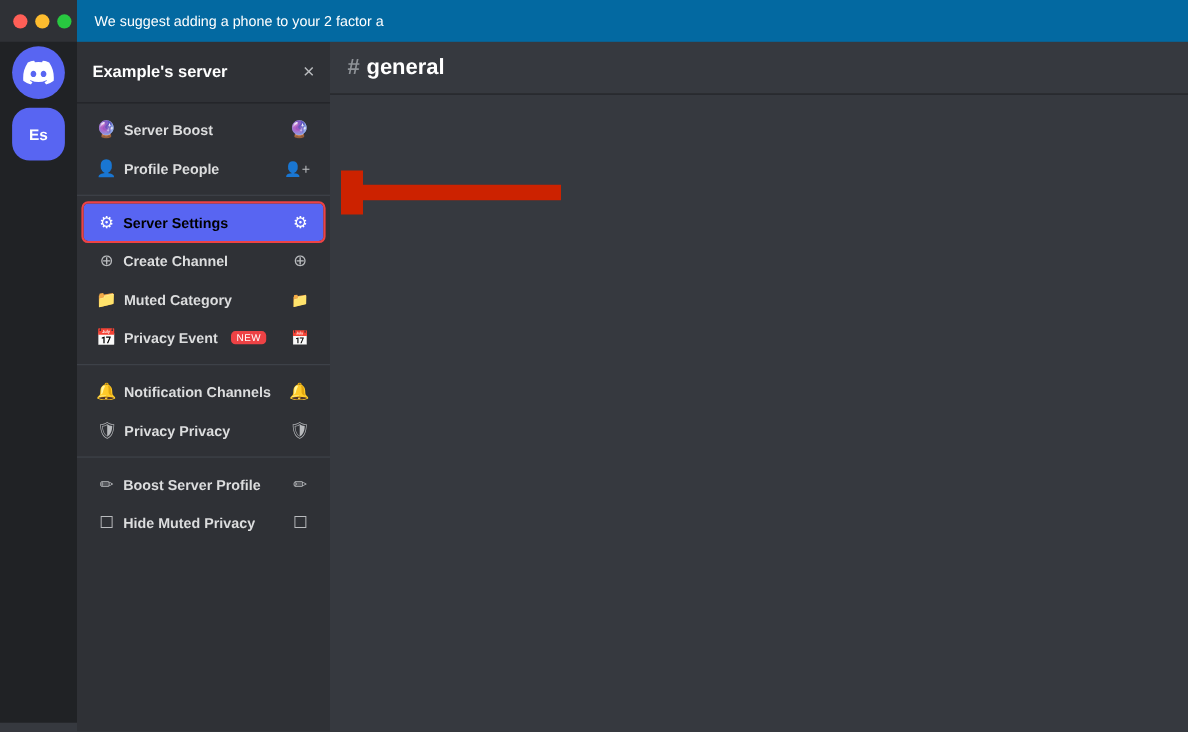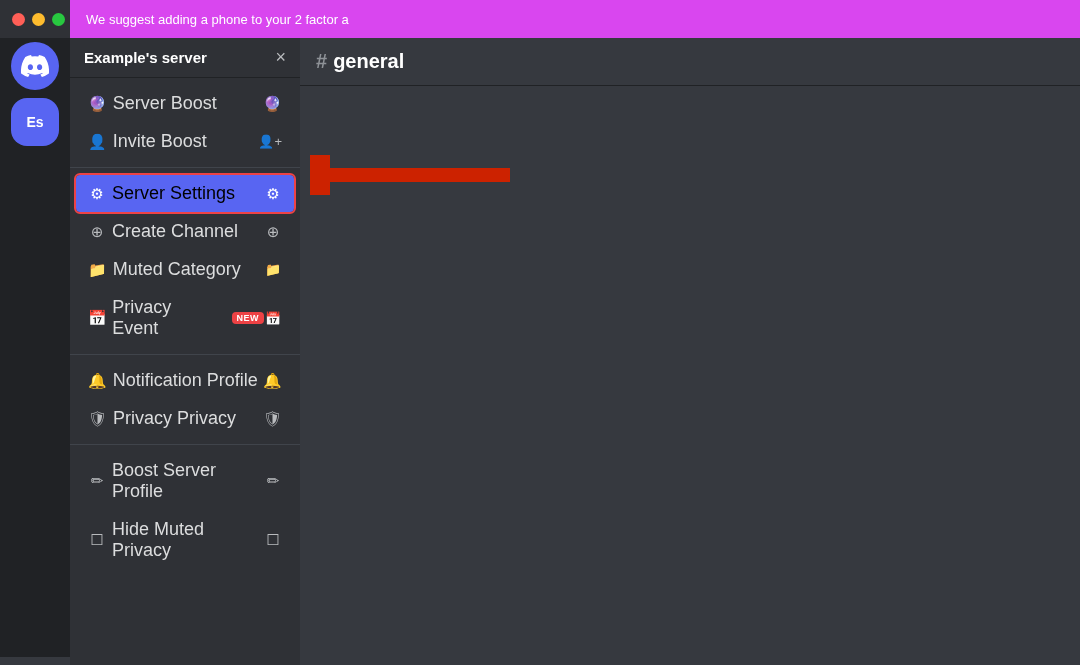--- a/index.html
+++ b/index.html
@@ -33,21 +33,21 @@
     .traffic-close { background: #ff5f57; }
     .traffic-min   { background: #febc2e; }
     .traffic-max   { background: #28c840; }
 
     
     .notification-bar {
       position: absolute;
       top: 0; left: 70px;
       right: 0;
       height: 38px;
-      background: #d946ef;
+      background: #0369a1;
       display: flex;
       align-items: center;
       padding: 0 16px;
       z-index: 99;
     }
     .notification-bar span {
       color: #ffffff;
       font-size: 13px;
     }
 
@@ -59,21 +59,21 @@
       height: 627px;
       background: #2f3136;
     }
 
     
     .server-header {
       display: flex;
       align-items: center;
       justify-content: space-between;
       padding: 0 14px;
-      height: 40px;
+      height: 56px;
       border-bottom: 1px solid #202225;
     }
     .server-name {
       color: #ffffff;
       font-size: 15px;
       font-weight: 600;
     }
     .close-icon {
       color: #b9bbbe;
       font-size: 18px;
@@ -103,34 +103,35 @@
     .menu-item.active .menu-icon { color: #ffffff; }
 
     .menu-left {
       display: flex;
       align-items: center;
       gap: 6px;
     }
 
     .menu-label {
       color: #dcddde;
-      font-size: 18px;
+      font-size: 13px;
+      font-weight: bold;
     }
     .menu-icon {
       color: #b9bbbe;
       font-size: 15px;
       min-width: 18px;
       text-align: center;
     }
 
     .new-badge {
       background: #ed4245;
       color: #ffffff;
       font-size: 9px;
-      font-weight: 700;
+      font-weight: 400;
       padding: 1px 5px;
       border-radius: 4px;
       margin-left: 6px;
       letter-spacing: 0.5px;
     }
 
     
     .discord-icon-area {
       position: absolute;
       top: 30px; left: 0;
@@ -239,21 +240,21 @@
     <div class="menu-item">
       <div class="menu-left">
         <span class="menu-icon">🔮</span>
         <span class="menu-label">Server Boost</span>
       </div>
       <span class="menu-icon">🔮</span>
     </div>
     <div class="menu-item">
       <div class="menu-left">
         <span class="menu-icon">👤</span>
-        <span class="menu-label">Invite Boost</span>
+        <span class="menu-label">Profile People</span>
       </div>
       <span class="menu-icon" style="font-size:13px;">👤+</span>
     </div>
   </div>
 
   <div class="menu-section">
     <div class="menu-item active" style="outline: 2px solid #ed4245; background:#5865f2;">
       <div class="menu-left">
         <span class="menu-icon" style="color:#fff;">⚙</span>
         <span class="menu-label" style="color:#000000;">Server Settings</span>
@@ -281,21 +282,21 @@
         <span class="new-badge">NEW</span>
       </div>
       <span class="menu-icon" style="font-size:13px;">📅</span>
     </div>
   </div>
 
   <div class="menu-section">
     <div class="menu-item">
       <div class="menu-left">
         <span class="menu-icon">🔔</span>
-        <span class="menu-label">Notification Profile</span>
+        <span class="menu-label">Notification Channels</span>
       </div>
       <span class="menu-icon">🔔</span>
     </div>
     <div class="menu-item">
       <div class="menu-left">
         <span class="menu-icon">🛡</span>
         <span class="menu-label">Privacy Privacy</span>
       </div>
       <span class="menu-icon">🛡</span>
     </div>

